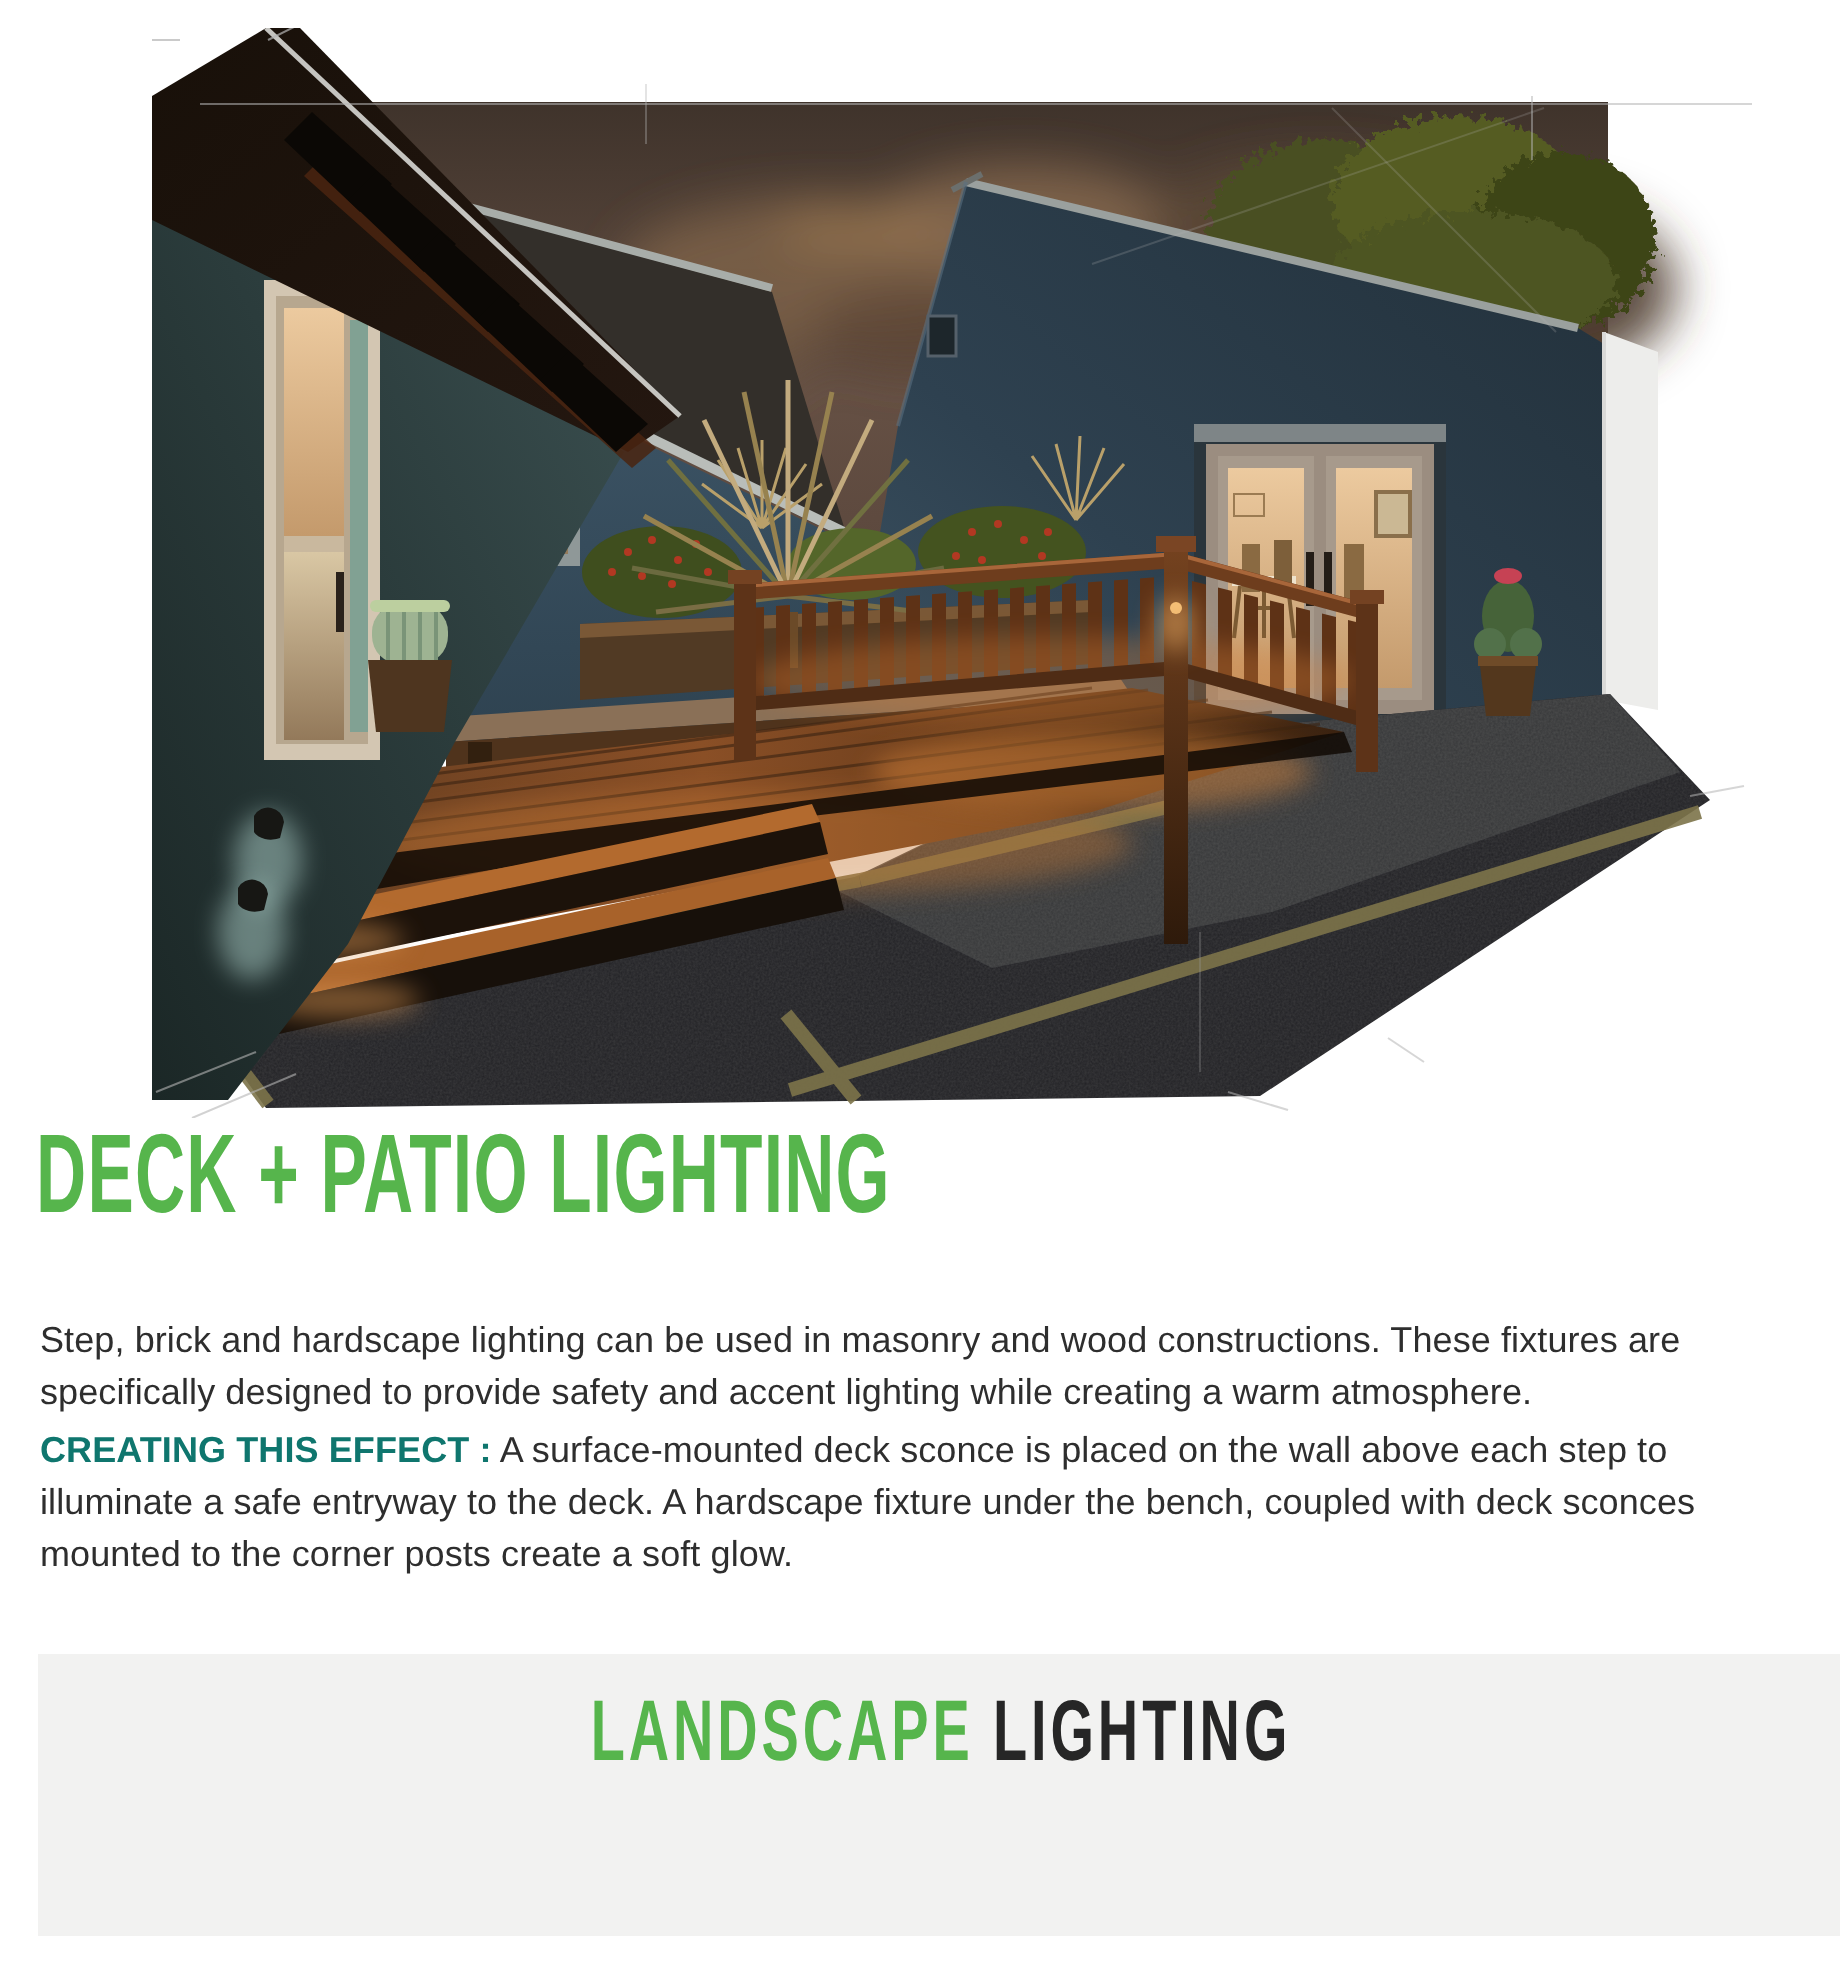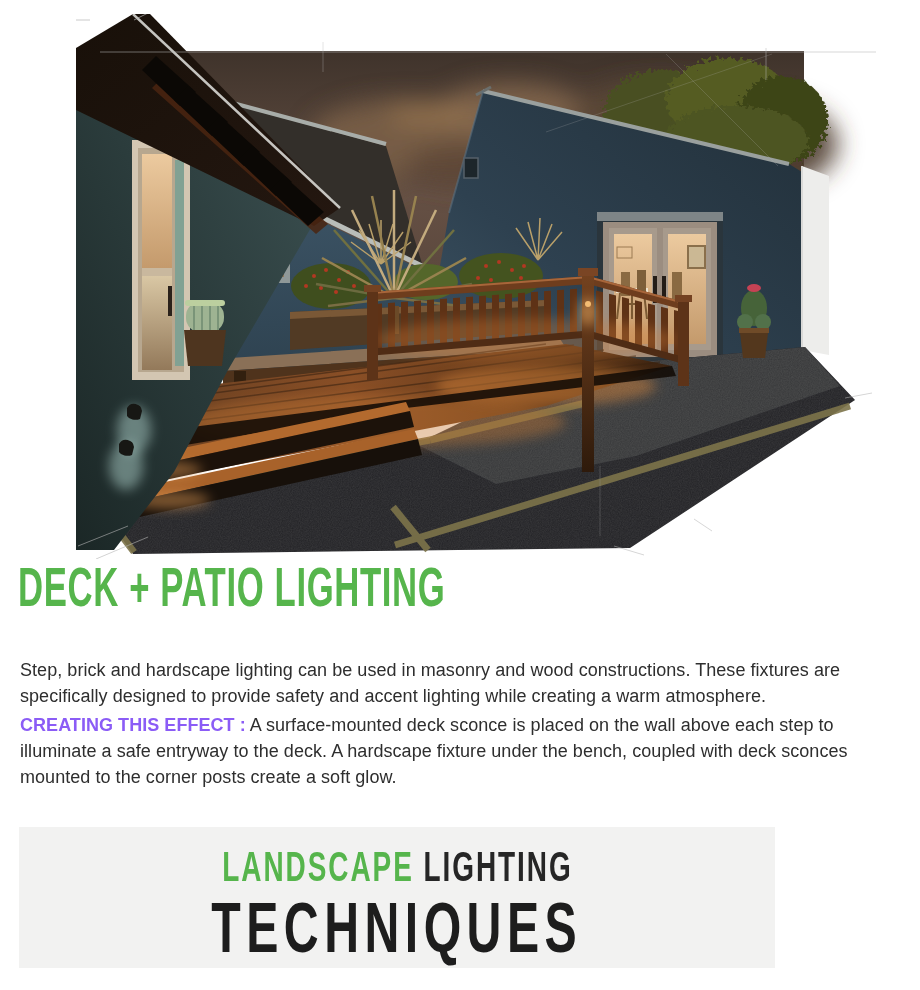--- a/index.html
+++ b/index.html
@@ -6,22 +6,22 @@
   body{width:920px;height:990px;position:relative;font-family:"Liberation Sans",sans-serif;overflow:hidden;}
   .hero{position:absolute;left:76px;top:14px;width:832px;height:545px;}
   .hero svg{display:block;width:832px;height:545px;}
   .h1-wrap{position:absolute;left:18px;top:558px;white-space:nowrap;}
   .h1-inner{display:inline-block;transform:scaleX(.62);transform-origin:left top;
     font-size:56px;font-weight:bold;letter-spacing:1px;color:#56b54c;line-height:1.05;}
   .body-copy{position:absolute;left:20px;width:888px;color:#2e2e2e;
     font-size:18px;line-height:26px;letter-spacing:.05px;}
   .p1{top:657px;}
   .p2{top:712px;}
-  .p2 b{font-weight:bold;color:#8b5cf6;}
-  .footer-bar{position:absolute;left:19px;top:827px;width:756px;height:141px;background:#f2f2f1;
+  .p2 b{font-weight:bold;color:#0f766e;}
+  .footer-bar{position:absolute;left:19px;top:827px;width:902px;height:141px;background:#f2f2f1;
     display:flex;flex-direction:column;align-items:center;justify-content:flex-start;}
   .f-line1{margin-top:18px;white-space:nowrap;text-align:center;}
   .f-line1-inner{display:inline-block;transform:scaleX(.65);transform-origin:center top;
     font-size:43px;font-weight:600;letter-spacing:3px;line-height:1;}
   .f-line1-inner .accent{color:#56b54c;}
   .f-line1-inner .rest{color:#262626;}
   .f-line2{margin-top:4px;white-space:nowrap;text-align:center;}
   .f-line2-inner{display:inline-block;transform:scaleX(.68);transform-origin:center top;
     font-size:71px;font-weight:800;letter-spacing:8px;color:#1d1d1d;line-height:1;}
 </style>
@@ -347,16 +347,13 @@
 </div>
 
 <p class="body-copy p1" style="position:absolute;margin:0;">Step, brick and hardscape lighting can be used in masonry and wood constructions. These fixtures are specifically designed to provide safety and accent lighting while creating a warm atmosphere.</p>
 
 <p class="body-copy p2" style="position:absolute;margin:0;"><b>CREATING THIS EFFECT :</b><span> A surface-mounted deck sconce is placed on the wall above each step to illuminate a safe entryway to the deck. A hardscape fixture under the bench, coupled with deck sconces mounted to the corner posts create a soft glow.</span></p>
 
 <div class="footer-bar">
   <div class="f-line1">
     <span class="f-line1-inner"><span class="accent">LANDSCAPE</span><span class="rest"> LIGHTING</span></span>
   </div>
-  <div class="f-line2">
-    <span class="f-line2-inner">TECHNIQUES</span>
-  </div>
 </div>
 
 </body></html>

